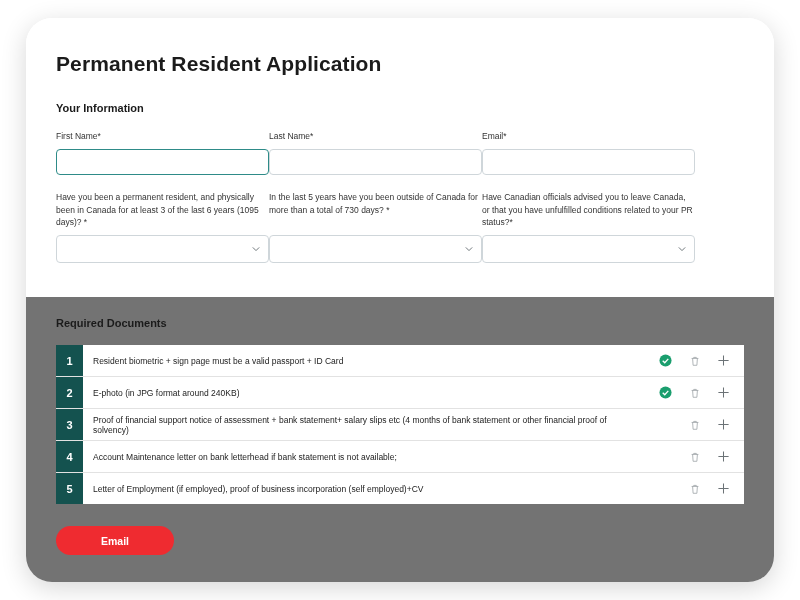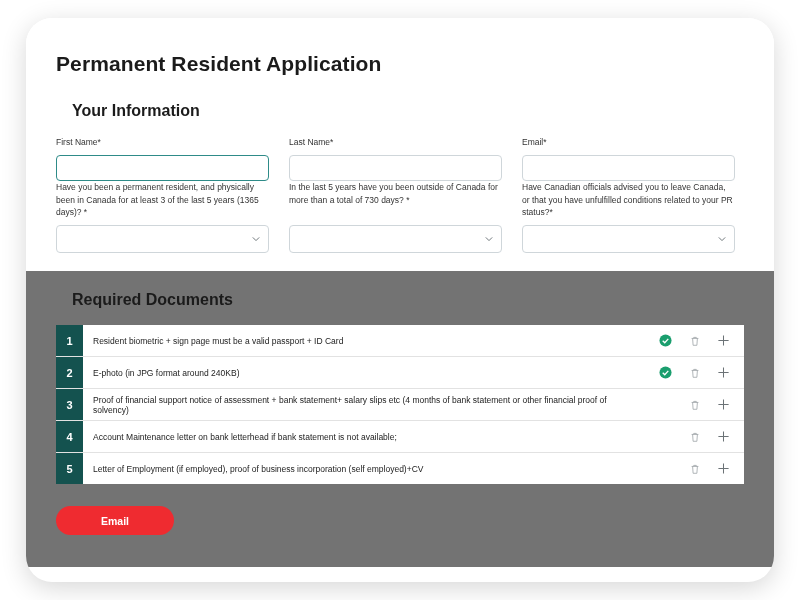--- a/index.html
+++ b/index.html
@@ -38,30 +38,29 @@
 
   .page-title {
     font-size: 21px;
     font-weight: bold;
     color: #1b1b1b;
     margin: 8px 0 26px 0;
     letter-spacing: 0.1px;
   }
 
   .section-heading {
-    font-size: 16px;
+    font-size: 11px;
     font-weight: bold;
     color: #1b1b1b;
-    margin: 0 0 16px 16px;
+    margin: 0 0 16px 0;
   }
 
   .form-row {
     display: flex;
-    gap: 20px;
-    margin-bottom: 0;
+    margin-bottom: 16px;
   }
 
   .field {
     width: 213px;
     flex: 0 0 213px;
   }
 
   .field-label {
     font-size: 8.5px;
     color: #333333;
@@ -223,21 +222,21 @@
           <input class="text-input" type="text" value="" placeholder="" style="">
         </div>
         <div class="field">
           <div class="field-label">Email*</div>
           <input class="text-input" type="text" value="" placeholder="" style="">
         </div>
       </div>
 
       <div class="form-row">
         <div class="field">
-          <div class="field-label tall">Have you been a permanent resident, and physically been in Canada for at least 3 of the last 5 years (1365 days)? *</div>
+          <div class="field-label tall">Have you been a permanent resident, and physically been in Canada for at least 3 of the last 6 years (1095 days)? *</div>
           <div class="select-wrap">
             <div class="select-box"></div>
             <span class="chev">
               <svg viewBox="0 0 10 10" width="8" height="8">
                   <path d="M1 3 L5 7 L9 3" stroke="#6b7276" stroke-width="1.2" fill="none"></path>
                 </svg>
             </span>
           </div>
         </div>
         <div class="field">

